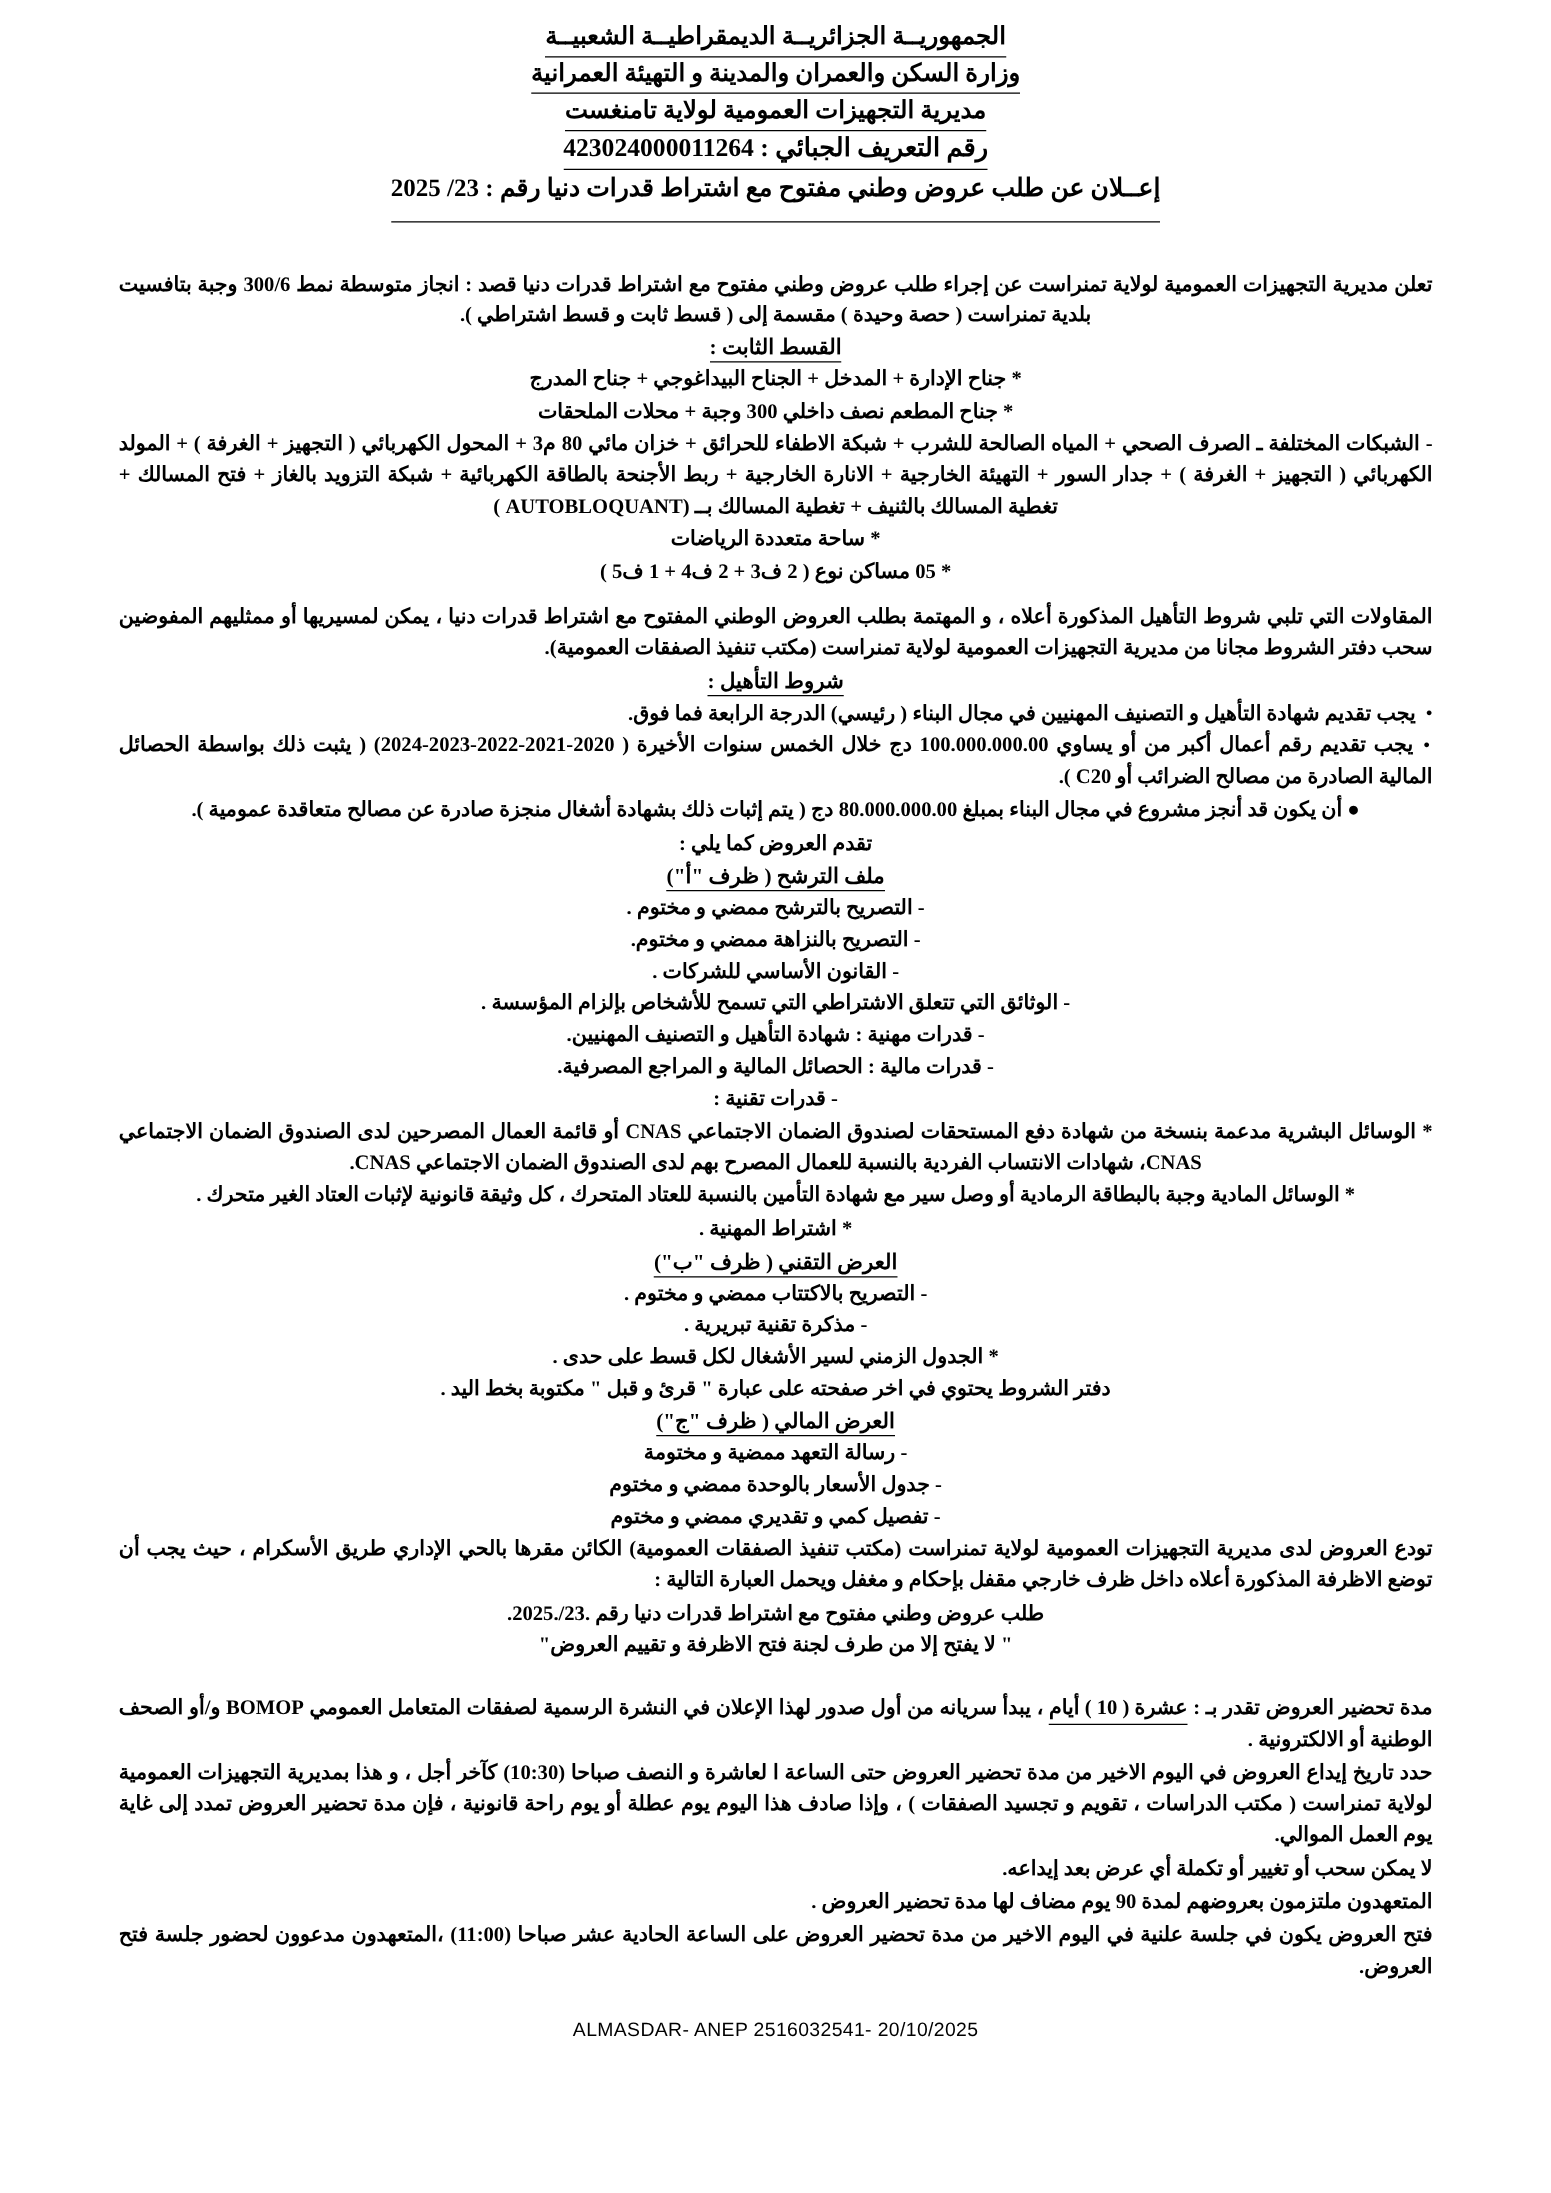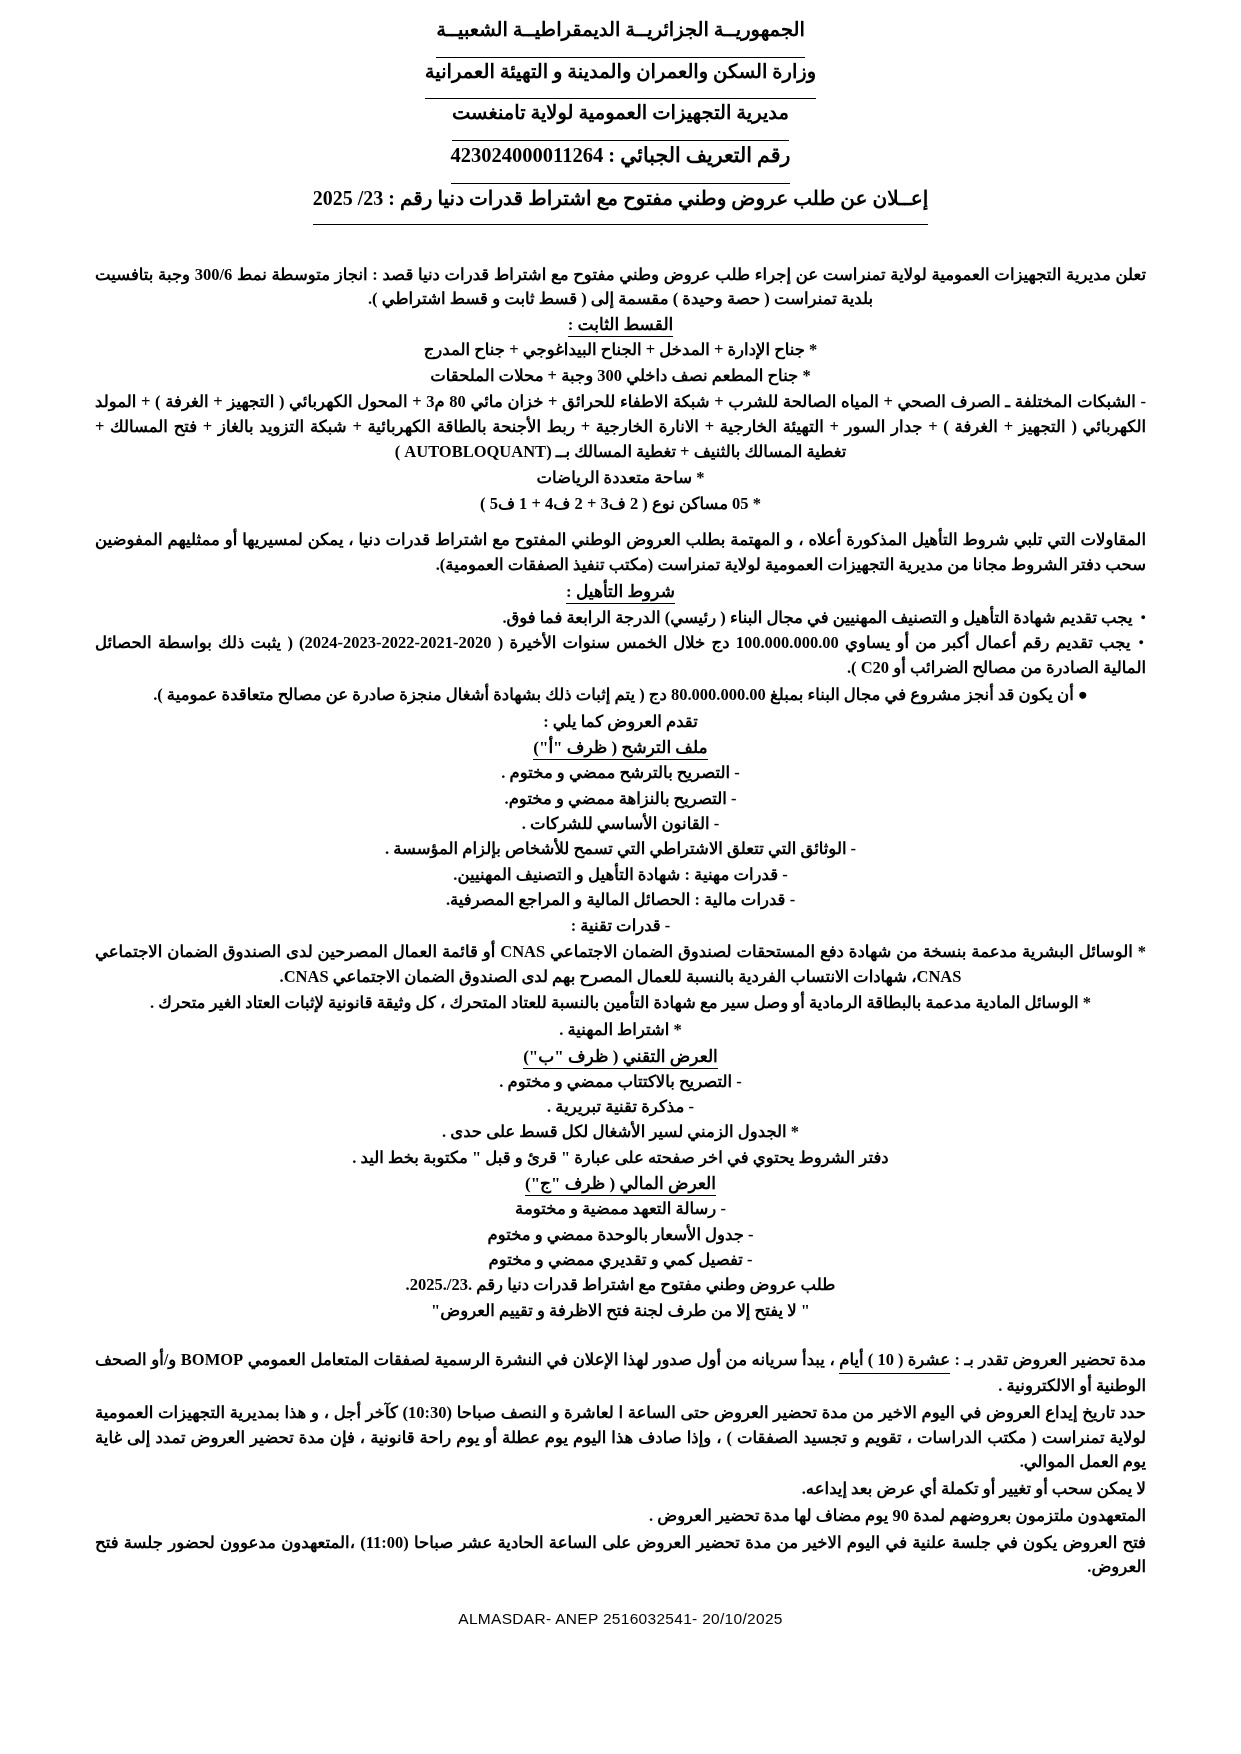--- a/index.html
+++ b/index.html
@@ -28,21 +28,21 @@
     font-size: 19.5px;
     line-height: 1.42;
     letter-spacing: 0.2px;
   }
   .hdr > div {
     display: block;
   }
   .hdr .u {
     display: inline-block;
     border-bottom: 1.6px solid #000;
-    padding-bottom: 13px;
+    padding-bottom: 1px;
     text-align: right;
   }
   .hdr .big {
     font-size: 20.5px;
   }
   .hdr-title {
     text-align: center;
     font-weight: bold;
     font-size: 20px;
     margin-top: 2px;
@@ -179,38 +179,39 @@
     <span class="u">ملف الترشح ( ظرف "أ")</span>
   </div>
   <div class="ctr-line">- التصريح بالترشح ممضي و مختوم .</div>
   <div class="ctr-line">- التصريح بالنزاهة ممضي و مختوم.</div>
   <div class="ctr-line">- القانون الأساسي للشركات .</div>
   <div class="ctr-line">- الوثائق التي تتعلق الاشتراطي التي تسمح للأشخاص بإلزام المؤسسة .</div>
   <div class="ctr-line">- قدرات مهنية : شهادة التأهيل و التصنيف المهنيين.</div>
   <div class="ctr-line">- قدرات مالية : الحصائل المالية و المراجع المصرفية.</div>
   <div class="ctr-line">- قدرات تقنية :</div>
   <div class="just" style="text-align-last:center;">* الوسائل البشرية مدعمة بنسخة من شهادة دفع المستحقات لصندوق الضمان الاجتماعي CNAS أو قائمة العمال المصرحين لدى الصندوق الضمان الاجتماعي CNAS، شهادات الانتساب الفردية بالنسبة للعمال المصرح بهم لدى الصندوق الضمان الاجتماعي CNAS.</div>
-  <div class="just" style="text-align-last:center;">* الوسائل المادية مدعمة بالبطاقة الرمادية أو وصل سير مع شهادة التأمين بالنسبة للعتاد المتحرك ، كل وثيقة قانونية لإثبات العتاد الغير متحرك .</div>
+  <div class="just" style="text-align-last:center;">* الوسائل المادية وجبة بالبطاقة الرمادية أو وصل سير مع شهادة التأمين بالنسبة للعتاد المتحرك ، كل وثيقة قانونية لإثبات العتاد الغير متحرك .</div>
   <div class="ctr-line">* اشتراط المهنية .</div>
 
   <div class="sec-head" style="text-align:center;">
     <span class="u">العرض التقني ( ظرف "ب")</span>
   </div>
   <div class="ctr-line">- التصريح بالاكتتاب ممضي و مختوم .</div>
   <div class="ctr-line">- مذكرة تقنية تبريرية .</div>
   <div class="ctr-line">* الجدول الزمني لسير الأشغال لكل قسط على حدى  .</div>
   <div class="ctr-line">دفتر الشروط يحتوي في اخر صفحته على عبارة " قرئ و قبل " مكتوبة بخط اليد .</div>
 
   <div class="sec-head" style="text-align:center;">
     <span class="u">العرض المالي ( ظرف "ج")</span>
   </div>
   <div class="ctr-line">- رسالة التعهد ممضية و مختومة</div>
   <div class="ctr-line">- جدول الأسعار بالوحدة ممضي و مختوم</div>
   <div class="ctr-line">- تفصيل كمي و تقديري ممضي و مختوم</div>
 
+  <div class="just">تودع العروض لدى مديرية التجهيزات العمومية لولاية تمنراست (مكتب تنفيذ الصفقات العمومية) الكائن مقرها بالحي الإداري طريق الأسكرام ، حيث  يجب أن توضع الاظرفة المذكورة أعلاه  داخل ظرف خارجي مقفل بإحكام و مغفل ويحمل العبارة التالية :</div>
   <div class="ctr-line">طلب عروض وطني مفتوح مع اشتراط قدرات دنيا رقم .23/.2025.</div>
   <div class="ctr-line">" لا يفتح إلا من طرف لجنة فتح الاظرفة و تقييم العروض"</div>
 
   <div class="spacer-lg"></div>
 
   <div class="just">
     <span>مدة تحضير العروض تقدر بـ : </span><span class="u-inline">عشرة ( 10 ) أيام</span><span> ، يبدأ سريانه من أول صدور لهذا الإعلان في النشرة الرسمية لصفقات المتعامل العمومي BOMOP و/أو الصحف الوطنية أو الالكترونية .</span>
   </div>
   <div class="just">حدد تاريخ إيداع العروض في اليوم الاخير من مدة تحضير العروض حتى الساعة ا لعاشرة و النصف صباحا (10:30) كآخر أجل ، و هذا بمديرية التجهيزات العمومية لولاية تمنراست ( مكتب الدراسات ، تقويم و تجسيد الصفقات ) ، وإذا صادف هذا اليوم يوم عطلة أو يوم راحة قانونية ، فإن مدة تحضير العروض تمدد إلى غاية يوم العمل الموالي.</div>
   <div class="just" style="text-align-last:right;">لا يمكن سحب أو تغيير أو تكملة أي عرض بعد إيداعه.</div>

